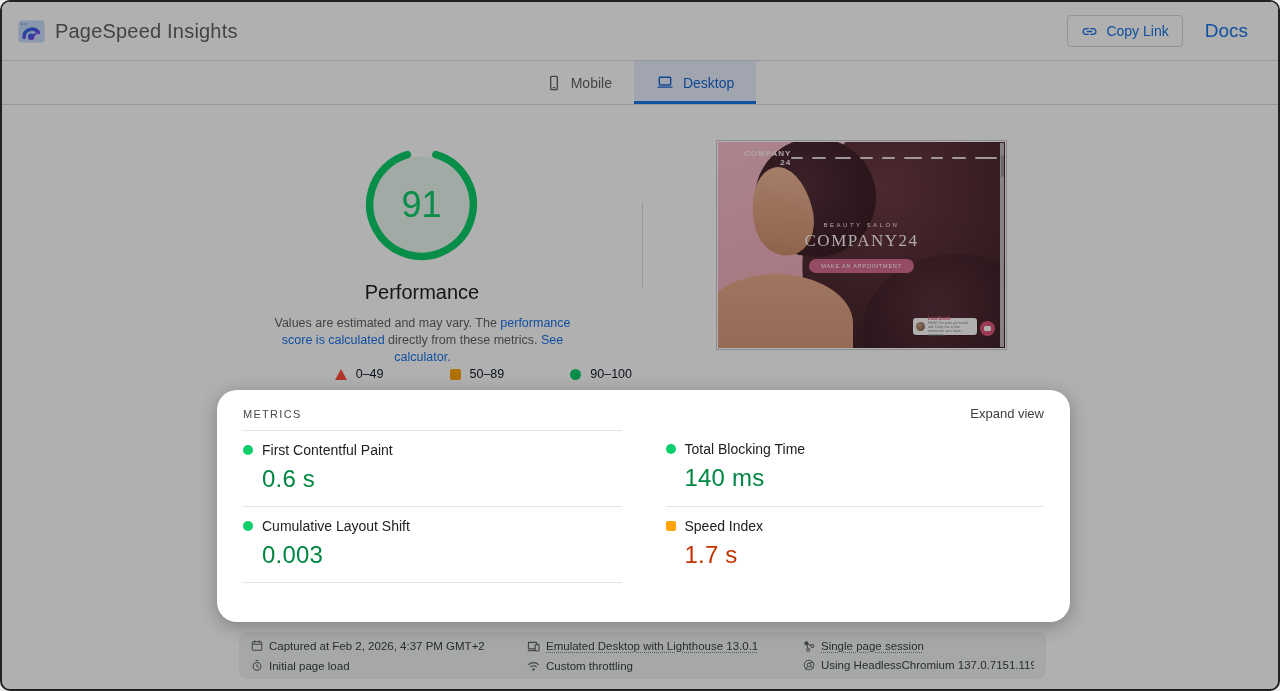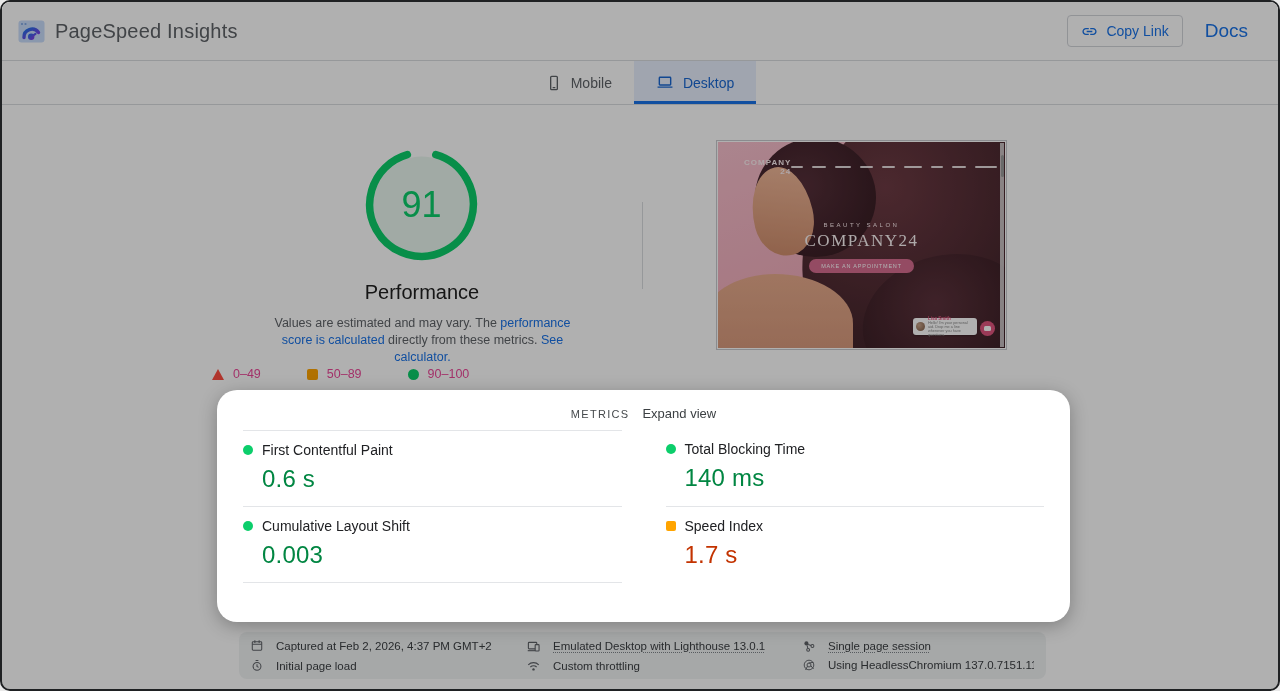--- a/index.html
+++ b/index.html
@@ -45,21 +45,21 @@
   .score-num {
     position:absolute; inset:0; display:flex; align-items:center; justify-content:center;
     font-size:36px; color:#0cce6b;
   }
   .perf-title { position:absolute; left:210px; top:279px; width:420px; text-align:center;
     font-size:20px; font-weight:400; color:#212121; }
   .perf-desc { position:absolute; left:258px; top:313px; width:325px; text-align:center;
     font-size:12.5px; line-height:17px; color:#5f6368; }
   .perf-desc .lnk { color:#1a73e8; text-decoration:none; }
   .legend { position:absolute; left:210px; top:365px; width:420px; display:flex;
-    justify-content:flex-start; gap:46px; font-size:12.5px; color:#ec4899; }
+    justify-content:flex-end; gap:66px; font-size:12.5px; color:#0f172a; }
   .legend-item { display:flex; align-items:center; gap:9px; }
   .mark-tri { width:0; height:0; border-left:6px solid transparent; border-right:6px solid transparent;
     border-bottom:11px solid #ff4e42; }
   .mark-sq { width:11px; height:11px; background:#ffa400; border-radius:2px; }
   .mark-ci { width:11px; height:11px; background:#0cce6b; border-radius:50%; }
 
   .vdivider { position:absolute; left:640px; top:200px; width:1px; height:87px; background:#dadce0; }
 
   
   .thumb {
@@ -74,21 +74,21 @@
   .w-hair2 { position:absolute; left:13%; top:-2%; width:42%; height:58%;
     border-radius:50%; background:radial-gradient(circle at 40% 40%, #57303a, #3b1f26 75%); }
   .w-hair3 { position:absolute; left:50%; bottom:-20%; width:60%; height:65%;
     border-radius:50%; transform:rotate(-12deg);
     background:radial-gradient(circle at 45% 35%, #5c323c, #391e24 75%); }
   .w-face { position:absolute; left:12%; top:12%; width:21%; height:43%;
     border-radius:55% 45% 50% 50%/62% 55% 45% 40%; transform:rotate(-14deg);
     background:linear-gradient(200deg,#efb697 10%, #d2906f 90%); }
   .w-body { position:absolute; left:-5%; bottom:-10%; width:52%; height:46%;
     border-radius:50% 55% 0 0; background:linear-gradient(180deg,#e7ab8c, #d6977a); }
-  .site-nav { position:absolute; top:16px; left:0; right:10px; display:flex; align-items:center; z-index:5;text-align:right; }
+  .site-nav { position:absolute; top:7px; left:0; right:10px; display:flex; align-items:center; z-index:5;text-align:right; }
   .site-logo { margin-left:26px; font-size:8px; font-weight:bold; letter-spacing:1px; color:#fdf0f2; }
   .nav-links { margin-left:auto; display:flex; gap:9px; align-items:center; }
   .nav-links span { display:block; height:2.5px; background:rgba(255,252,252,.85); border-radius:1px; }
   .hero { position:absolute; left:0; right:0; top:80px; text-align:center; z-index:5; color:#fff; }
   .hero-tag { font-size:6px; letter-spacing:2.5px; color:#fbe9ec; }
   .hero-title { font-family:"Liberation Serif", serif; font-size:17px; letter-spacing:1.5px;
     margin-top:3px; color:#fdf6f7; font-weight:400; }
   .hero-cta { display:inline-block; margin-top:8px; background:#d76d90; color:#fff;
     font-size:5.5px; letter-spacing:.8px; padding:4px 12px; border-radius:9px; }
   .chat-box { position:absolute; right:28px; bottom:13px; width:64px; height:17px; z-index:6;
@@ -104,21 +104,21 @@
   .site-scroll i { position:absolute; top:12px; left:0.5px; width:3px; height:22px; background:#9a9a9a; border-radius:2px; }
 
   
   .dim { position:absolute; inset:0; background:rgba(0,0,0,.31); z-index:40; }
 
   
   .metrics-card {
     position:absolute; left:215px; top:388px; width:853px; height:232px; z-index:50;
     background:#fff; border-radius:20px; box-shadow:0 4px 18px rgba(0,0,0,.28);
   }
-  .m-header { display:flex; align-items:center; justify-content:center;
+  .m-header { display:flex; align-items:center; justify-content:space-between;
     padding:16px 26px 9px 26px;gap:13px; }
   .m-title { font-size:11px; letter-spacing:1.3px; color:#464a4d; font-weight:500; }
   .m-expand { font-size:13px; color:#3c4043; cursor:pointer; }
   .m-grid { display:grid; grid-template-columns:1fr 1fr; column-gap:44px; padding:0 26px; }
   .m-cell { padding:11px 0 13px 0; }
   .m-cell.bt { border-top:1px solid #e3e5e8; }
   .m-cell.bb { border-bottom:1px solid #e3e5e8; }
   .m-head { display:flex; align-items:center; gap:9px; }
   .m-name { font-size:14px; color:#202124; }
   .m-mark { width:10px; height:10px; flex:none; }
@@ -128,21 +128,21 @@
   .m-value.pass { color:#018642; }
   .m-value.average { color:#c33300; }
 
   
   .capture {
     position:absolute; left:237px; top:630px; width:807px; height:47px;
     background:#f1f3f4; border-radius:8px; display:grid;
     grid-template-columns:276px 276px 1fr; align-items:center; padding:0 12px;
   }
   .cap-col { display:flex; flex-direction:column; gap:7px; overflow:hidden; }
-  .cap-item { display:flex; align-items:center; gap:13px; font-size:11.5px; color:#3c4043; white-space:nowrap; }
+  .cap-item { display:flex; align-items:center; gap:6px; font-size:11.5px; color:#3c4043; white-space:nowrap; }
   .cap-item svg { flex:none; }
   .cap-item.dotted .cap-text { text-decoration:underline dotted 1px #80868b; text-underline-offset:2px; cursor:pointer; }
 </style>
 </head>
 <body>
 
 <div class="frame">
 
   <div class="header">
     <div class="logo">

